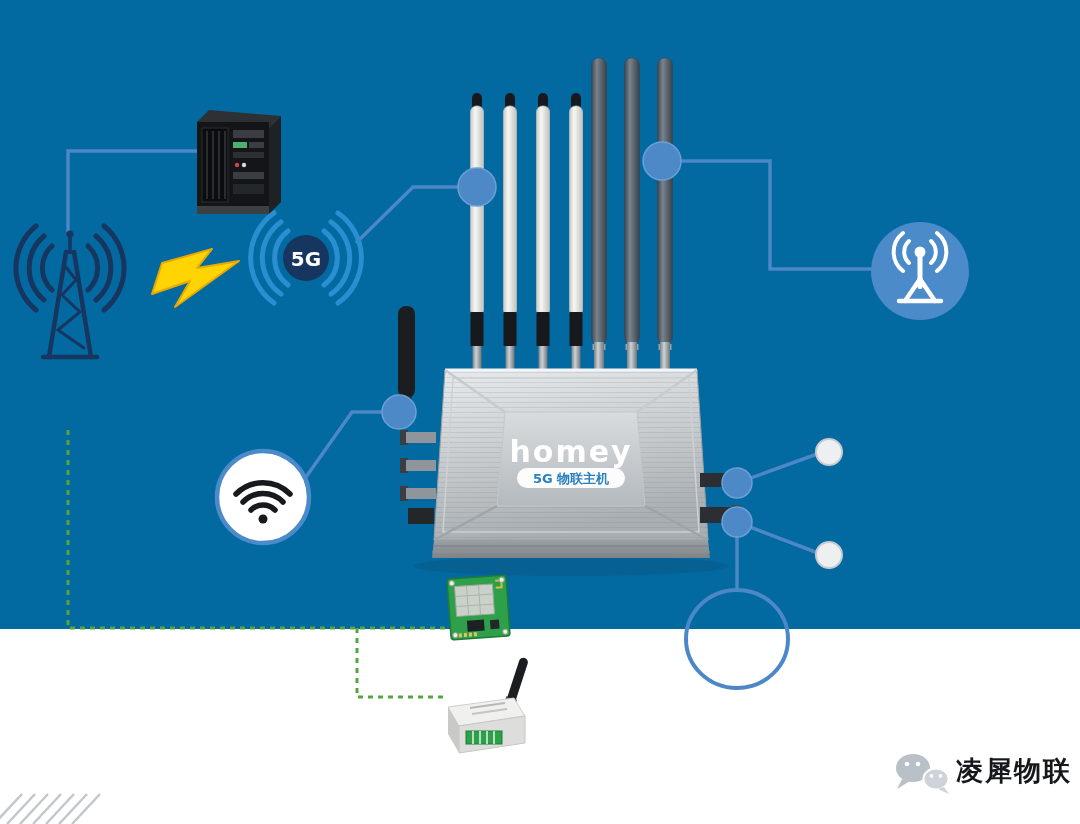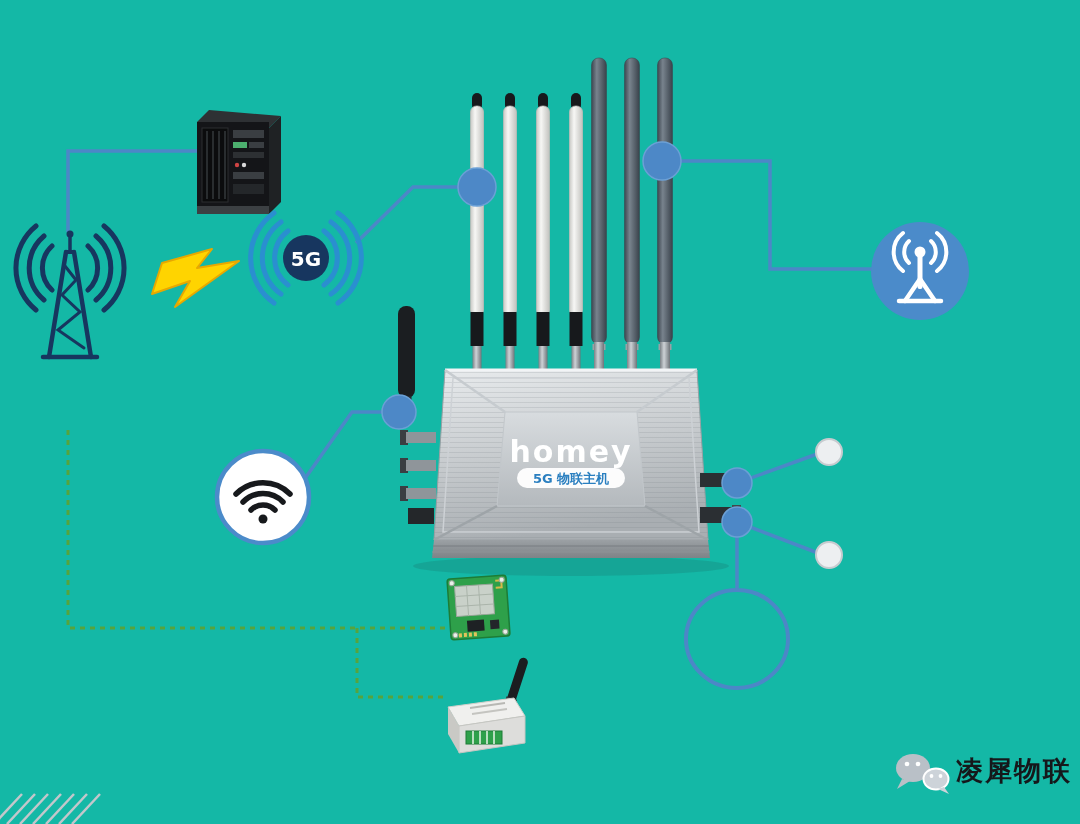--- a/index.html
+++ b/index.html
@@ -1,20 +1,20 @@
 <!DOCTYPE html>
 <html><head>
 <meta charset="utf-8">
 <style>
   html,body{margin:0;padding:0;}
   body{
     width:1080px;height:824px;overflow:hidden;background:#ffffff;
     font-family:"DejaVu Sans","Liberation Sans",sans-serif;
   }
-  .canvas{position:relative;width:1080px;height:824px;background:#14b8a6;}
+  .canvas{position:relative;width:1080px;height:629px;background:#0369a1;}
   .canvas > svg{position:absolute;top:0;left:0;display:block;}
   text{font-family:"DejaVu Sans","Liberation Sans",sans-serif;}
 </style>
 </head>
 <body>
 
 <div class="canvas">
 <svg width="1080" height="824" viewBox="0 0 1080 824">
   <defs>
     <linearGradient id="gradFace" x1="0" y1="0" x2="0.25" y2="1">

